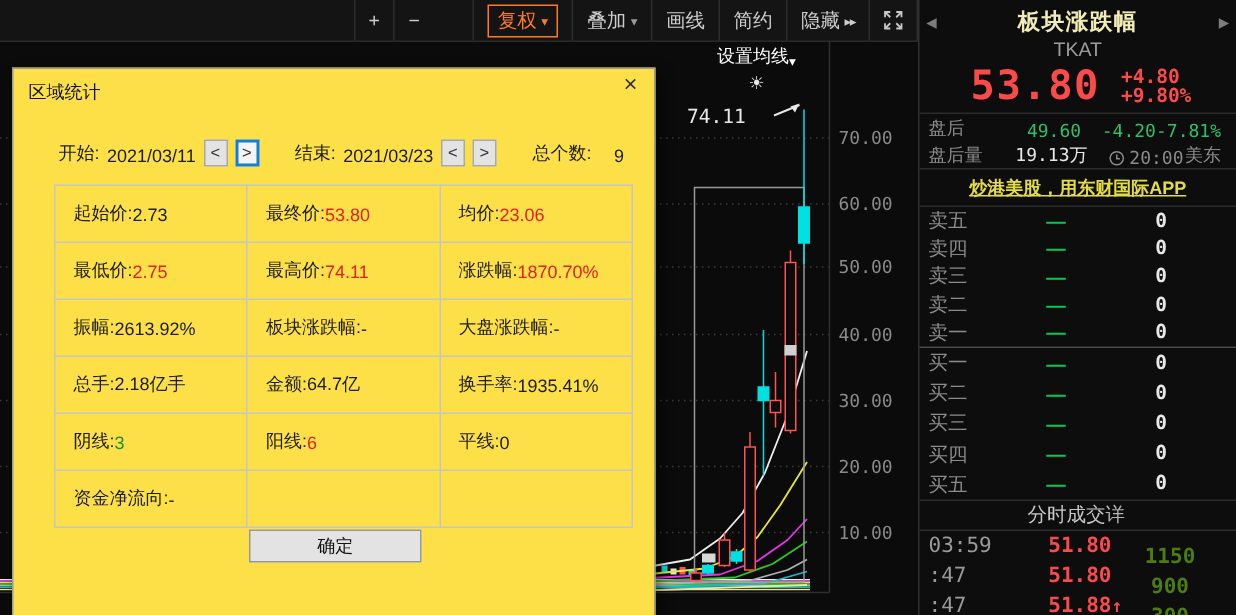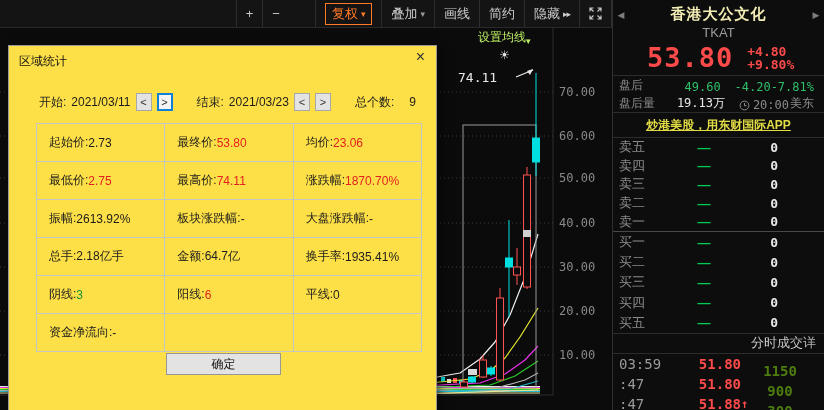--- a/index.html
+++ b/index.html
@@ -11,29 +11,29 @@
   .tb-btn{display:flex;align-items:center;gap:3px;padding:0 9px;color:#cdcdcd;font-size:13px;
           border-left:1px solid #2d2d2d;background:transparent;cursor:pointer;}
   .tb-btn:last-child{border-right:1px solid #2d2d2d;}
   .tb-btn .caret{font-size:9px;color:#9a9a9a;}
   .tb-btn.fuquan{color:#ff7a26;margin-left:26px;}
   .tb-btn.fuquan .inner{border:1px solid #ff7a26;padding:1px 6px;display:flex;gap:3px;align-items:center;}
   .tb-btn.fuquan .caret{color:#ff7a26;}
   .dbl{font-size:9px;color:#cdcdcd;letter-spacing:-1px;}
   
   .chart{position:absolute;left:0;top:27px;width:612px;height:383px;}
-  .set-ma{position:absolute;left:478px;top:2px;color:#bef264;font-size:12px;display:flex;gap:0;align-items:flex-end;cursor:pointer;}
+  .set-ma{position:absolute;left:478px;top:2px;color:#ffffff;font-size:12px;display:flex;gap:0;align-items:flex-end;cursor:pointer;}
   .set-ma .caret{font-size:9px;}
   
   .modal{position:absolute;left:8px;top:45px;width:429px;height:370px;background:#fde047;
          border:1px solid #9a9a9a;box-sizing:border-box;box-shadow:3px 4px 10px rgba(0,0,0,.55);
          color:#1c1c1c;font-size:12px;}
   .m-title{position:absolute;left:10px;top:7px;font-size:12px;color:#111;}
   .m-close{position:absolute;right:11px;top:3px;font-size:16px;color:#333;cursor:pointer;line-height:16px;}
-  .m-dates{position:absolute;left:30px;top:47px;display:flex;align-items:center;gap:5px;white-space:nowrap;}
+  .m-dates{position:absolute;left:30px;top:47px;display:flex;align-items:flex-end;gap:5px;white-space:nowrap;}
   .m-dates .gap{width:14px;}
   .nav-btn{width:16px;height:18px;background:#e3e3e3;border:1px solid #a8a8a8;font-size:11px;color:#333;
            display:flex;align-items:center;justify-content:center;cursor:pointer;box-sizing:border-box;}
   .nav-btn.focused{border:2px solid #0f7fd8;background:#f4f4f4;}
   .m-table{position:absolute;left:27px;top:77px;width:386px;border-collapse:collapse;table-layout:fixed;}
   .m-table td{border:1px solid #c6c6c6;height:37px;padding:0 0 0 12px;vertical-align:middle;}
   .stat-cell{display:flex;align-items:center;}
   .stat-label{color:#1c1c1c;}
   .stat-value{flex:1;text-align:left;}
   .c-dark{color:#1c1c1c;}
@@ -65,21 +65,21 @@
   .dim{color:#8b8b8b;}
   .timebox{display:flex;align-items:center;gap:3px;color:#8b8b8b;}
   .ad{display:block;height:24px;line-height:24px;text-align:center;color:#e2dc45;font-size:12px;
       font-weight:bold;text-decoration:underline;cursor:pointer;}
   .lv-row{height:18.6px;display:flex;align-items:center;font-size:13px;}
   .lv-row.bid{height:20.2px;}
   .lv-row .lbl{color:#8b8b8b;width:50px;padding-left:6px;}
   .lv-row .dash{width:70px;text-align:center;color:#00cc55;font-weight:bold;}
   .lv-row .vol{flex:1;text-align:right;padding-right:46px;color:#e8e8e8;font-weight:bold;
                font-family:"DejaVu Sans Mono",monospace;font-size:13px;}
-  .ticks-head{height:19px;display:flex;align-items:center;justify-content:flex-end;
+  .ticks-head{height:19px;display:flex;align-items:center;justify-content:center;
               padding:0 8px 0 6px;font-size:13px;color:#c9c9c9;}
   .ticks-head .detail{color:#b2b2b2;cursor:pointer;}
   .tick-row{height:20px;display:flex;align-items:center;font-size:14px;font-weight:bold;
             font-family:"DejaVu Sans Mono",monospace;}
   .tick-row .t{color:#9a9a9a;width:52px;padding-left:6px;font-weight:normal;}
   .tick-row .p{width:70px;text-align:right;color:#fb4a4a;}
   .tick-row .a{width:12px;color:#fb4a4a;font-size:12px;}
   .tick-row .v{flex:1;text-align:center;padding-right:17px;color:#4d7c0f;margin-top:15px;}
 </style>
 </head>
@@ -330,21 +330,21 @@
             <td></td>
           </tr>
         </tbody>
     </table>
     <button class="ok-btn">确定</button>
   </div>
 
   <div class="panel">
     <div class="p-head">
       <span class="nav-arrow">◀</span>
-      <span class="stock-name">香港大公文化</span>
+      <span class="stock-name">板块涨跌幅</span>
       <span class="nav-arrow">▶</span>
     </div>
     <div class="p-code">TKAT</div>
     <div class="p-price-row">
       <span class="big-price mono">53.80</span>
       <span class="chg">
         <span class="mono">+4.80</span>
         <span class="mono">+9.80%</span>
       </span>
     </div>

